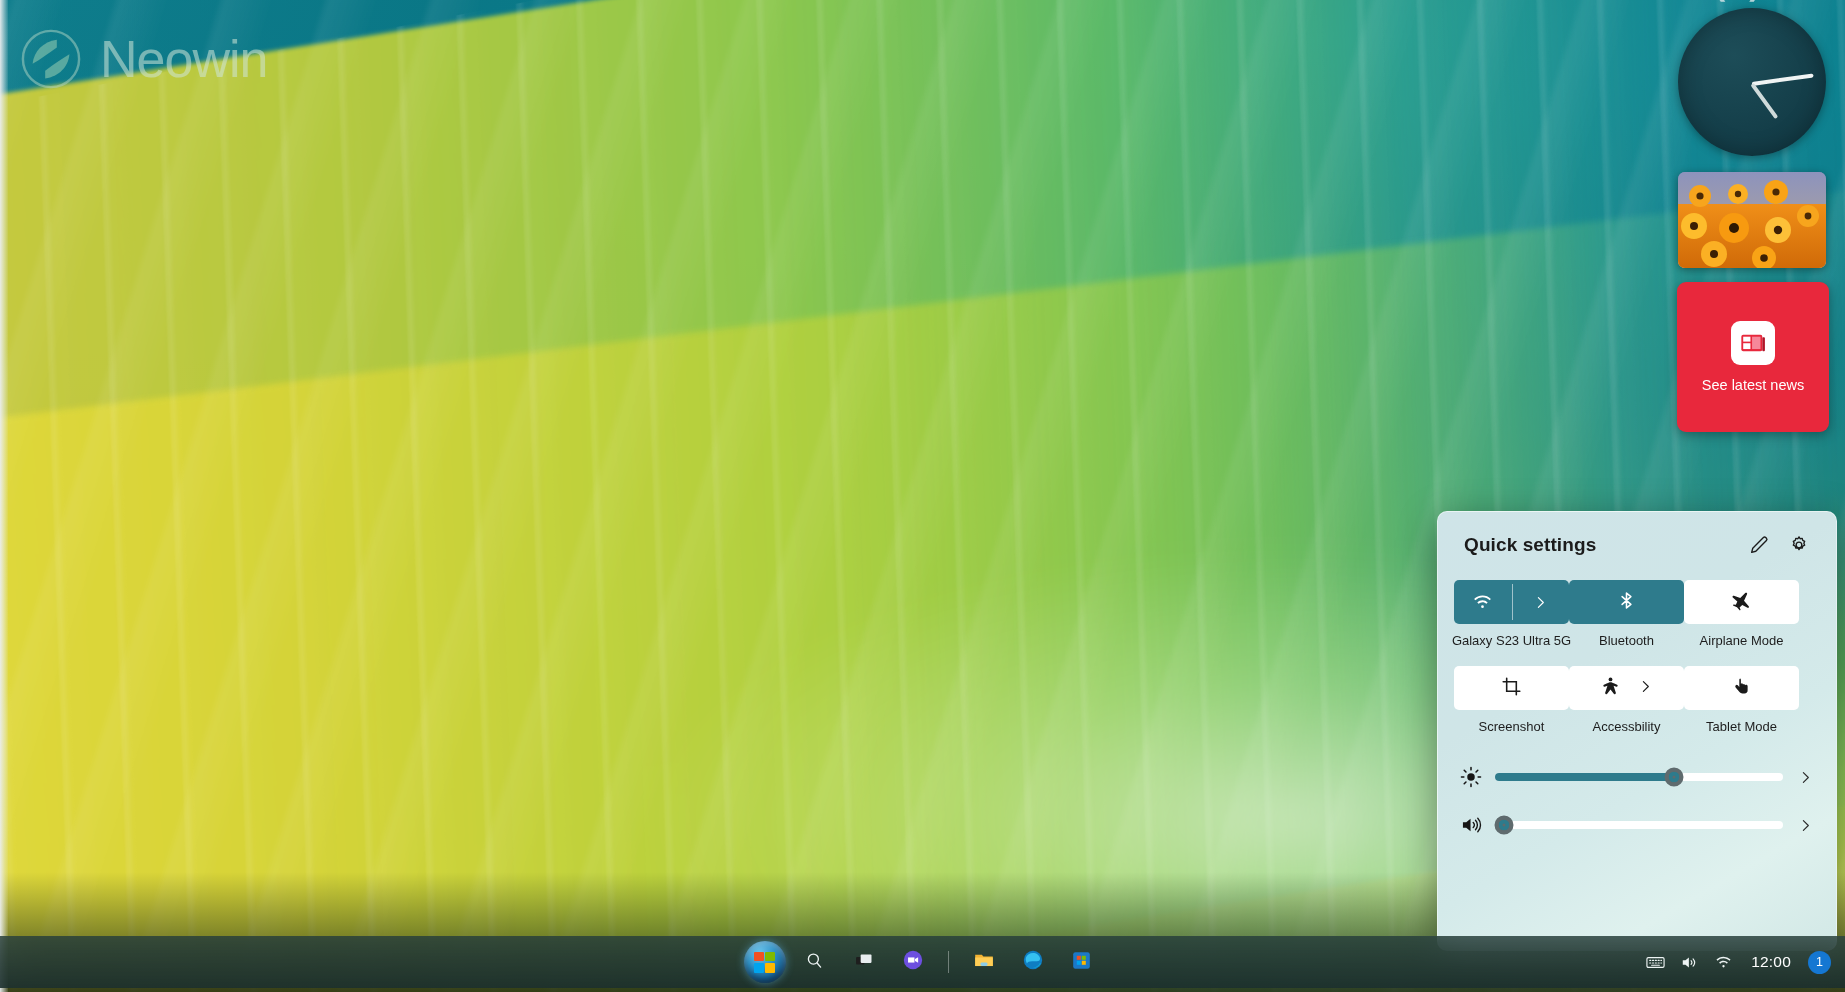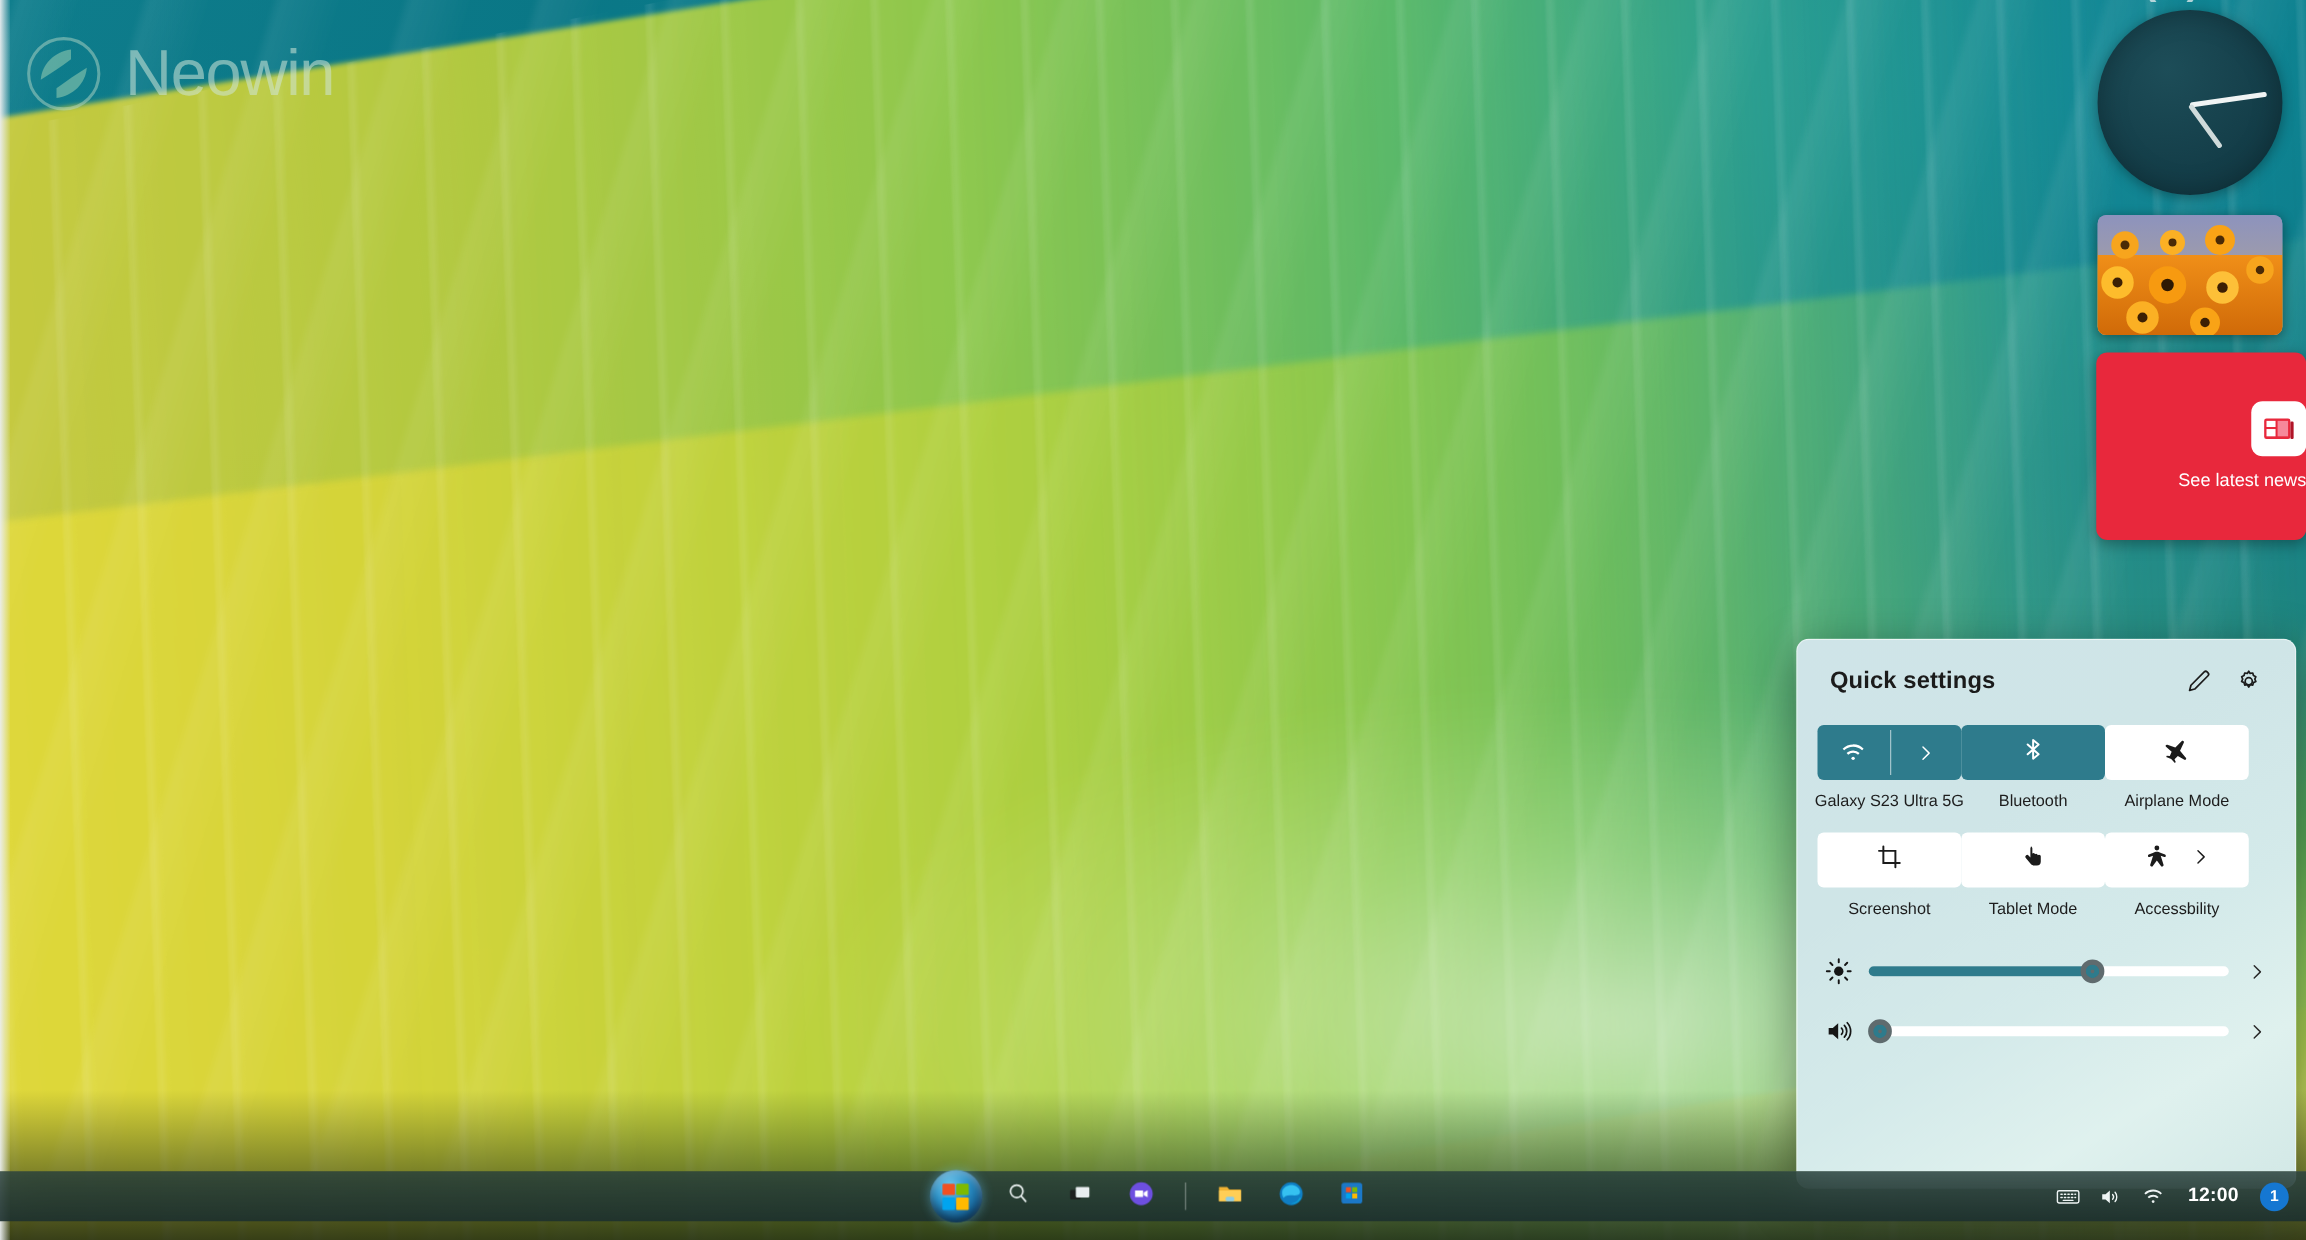--- a/index.html
+++ b/index.html
@@ -123,24 +123,24 @@
     position:absolute; background:#f0f4f4; border-radius:2px; transform-origin:0% 50%;
   }
   .photo-gadget{
     width:148px; height:96px; margin:16px auto 0;
     border-radius:7px; overflow:hidden;
     box-shadow:0 2px 9px rgba(0,0,0,.4);
     background:linear-gradient(to bottom,#7e86b4 0%, #8f93b9 22%, #e88a14 40%, #f0921c 100%);
     position:relative;
   }
   .news-gadget{
-    width:168px; height:150px; margin:14px auto 0;
+    width:152px; height:150px; margin:14px auto 0;
     border-radius:9px; background:#e8283c;
     box-shadow:0 3px 12px rgba(0,0,0,.35);
-    display:flex; flex-direction:column; align-items:flex-end; justify-content:center; gap:12px;
+    display:flex; flex-direction:column; align-items:center; justify-content:center; gap:12px;
   }
   .news-gadget .ni{
     width:44px; height:44px; border-radius:9px; background:#fff;
     display:flex; align-items:center; justify-content:center;
   }
   .news-gadget .nlabel{ color:#fff; font-size:14.5px; }
 
   
   #quick-settings{
     position:absolute; left:1437px; top:511px; width:400px; height:440px;
@@ -191,24 +191,24 @@
   .sl-thumb{
     position:absolute; top:50%; width:19px; height:19px; border-radius:50%;
     background:#5f6b6e; border:4px solid #5f6b6e;
     box-shadow:inset 0 0 0 4px #2c7a8a;
     transform:translate(-50%,-50%);
   }
   .sl-chev{ width:18px; color:#2a2a2a; display:flex; align-items:center; justify-content:center; cursor:pointer; }
 
   
   #taskbar{
-    position:absolute; left:0; bottom:15px; width:1845px; height:40px;
+    position:absolute; left:0; bottom:4px; width:1845px; height:52px;
     background:linear-gradient(to bottom, rgba(38,62,60,.80), rgba(26,46,46,.88));
     backdrop-filter:blur(18px);
-    display:flex; align-items:center;font-weight:bold;
+    display:flex; align-items:center;
   }
   .tb-center{
     position:absolute; left:50%; transform:translateX(-50%);
     display:flex; align-items:center; gap:9px; height:47px;
   }
   .tb-btn{
     width:40px; height:40px; border-radius:5px;
     display:flex; align-items:center; justify-content:center; cursor:pointer;
   }
   .tb-divider{ width:1px; height:22px; background:rgba(255,255,255,.35); margin:0 6px; }
@@ -411,47 +411,47 @@
               <svg viewBox="0 0 24 24" width="21" height="21" fill="none" stroke="currentColor" stroke-width="1.8" stroke-linecap="round">
                 <path d="M6.5 2.5v15h15"></path>
                   <path d="M2.5 6.5h15v15"></path>
               </svg>
             </span>
           </div>
           <span class="tile-label">Screenshot</span>
         </div>
 
         <div class="qs-cell">
-          <div class="tile off">
-            <span>
-              <svg viewBox="0 0 24 24" width="21" height="21" fill="currentColor">
-                <path d="M11.3 2.6c-1 0-1.8.8-1.8 1.8v8.1l-1.7-1.8a1.7 1.7 0 0 0-2.5 2.3l4.4 5.3c.8 1 2 1.6 3.3 1.6h2.4a3.6 3.6 0 0 0 3.6-3.6v-4.6c0-.9-.7-1.6-1.6-1.6-.4 0-.8.2-1.1.4a1.6 1.6 0 0 0-2.6-.9 1.6 1.6 0 0 0-2.4-.8V4.4c0-1-.8-1.8-1.8-1.8z"></path>
-              </svg>
-            </span>
-          </div>
-          <span class="tile-label">Tablet Mode</span>
-        </div>
-
-        <div class="qs-cell">
           <div class="tile off chev-right">
             <span class="inner">
               <span>
                 <svg viewBox="0 0 24 24" width="21" height="21" fill="currentColor">
                   <circle cx="12" cy="3.9" r="2.2"></circle>
                   <path d="M12 7.2c-1.2 0-2.2.5-3.8 1.2L4.5 9.9a1.2 1.2 0 0 0 .8 2.25l3.2-1.1 -2.6 8.1a1.35 1.35 0 0 0 2.55.85L12 15.4l3.55 4.6a1.35 1.35 0 0 0 2.55-.85l-2.6-8.1 3.2 1.1a1.2 1.2 0 0 0 .8-2.25l-3.7-1.5C14.2 7.7 13.2 7.2 12 7.2z"></path>
                 </svg>
               </span>
               <span>
                 <svg viewBox="0 0 24 24" width="17" height="17" fill="none" stroke="currentColor" stroke-width="1.6" stroke-linecap="round" stroke-linejoin="round">
                     <path d="M9 5l7 7-7 7"></path>
                   </svg>
               </span>
             </span>
           </div>
           <span class="tile-label">Accessbility</span>
+        </div>
+
+        <div class="qs-cell">
+          <div class="tile off">
+            <span>
+              <svg viewBox="0 0 24 24" width="21" height="21" fill="currentColor">
+                <path d="M11.3 2.6c-1 0-1.8.8-1.8 1.8v8.1l-1.7-1.8a1.7 1.7 0 0 0-2.5 2.3l4.4 5.3c.8 1 2 1.6 3.3 1.6h2.4a3.6 3.6 0 0 0 3.6-3.6v-4.6c0-.9-.7-1.6-1.6-1.6-.4 0-.8.2-1.1.4a1.6 1.6 0 0 0-2.6-.9 1.6 1.6 0 0 0-2.4-.8V4.4c0-1-.8-1.8-1.8-1.8z"></path>
+              </svg>
+            </span>
+          </div>
+          <span class="tile-label">Tablet Mode</span>
         </div>
       </div>
     </div>
 
     <div class="qs-sliders">
 
       <div class="sl-row">
         <span class="sl-ico">
           <svg viewBox="0 0 24 24" width="22" height="22" fill="currentColor">
             <circle cx="12" cy="12" r="4.1"></circle>

